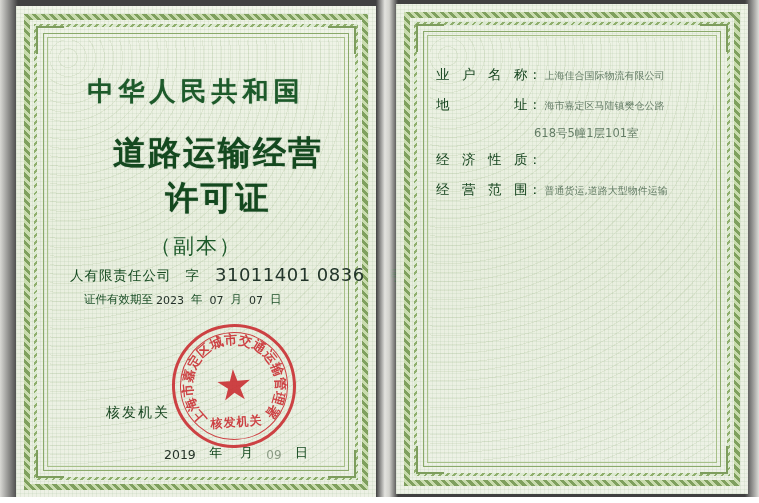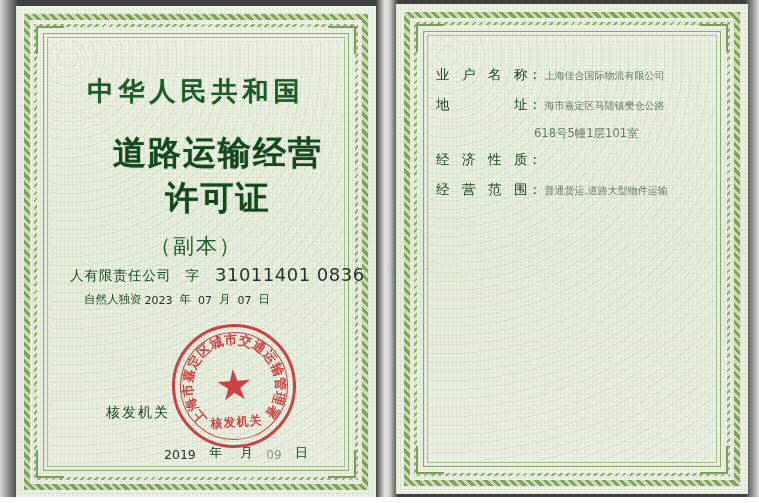--- a/index.html
+++ b/index.html
@@ -368,21 +368,21 @@
       <div class="title3">（副本）</div>
 
       <div class="permit-row">
         <span class="permit-label">人有限责任公司</span>
         <span class="permit-zi">字</span>
         <span class="permit-no">31011401 0836</span>
         <span class="permit-hao">号</span>
       </div>
 
       <div class="valid-row">
-        <span>自然人独资</span>
+        <span>证件有效期至</span>
         <span class="num">2023</span>
         <span class="u">年</span>
         <span class="num">07</span>
         <span class="u">月</span>
         <span class="num">07</span>
         <span class="u">日</span>
       </div>
 
       <div class="seal">
         <div class="seal-star"></div>

